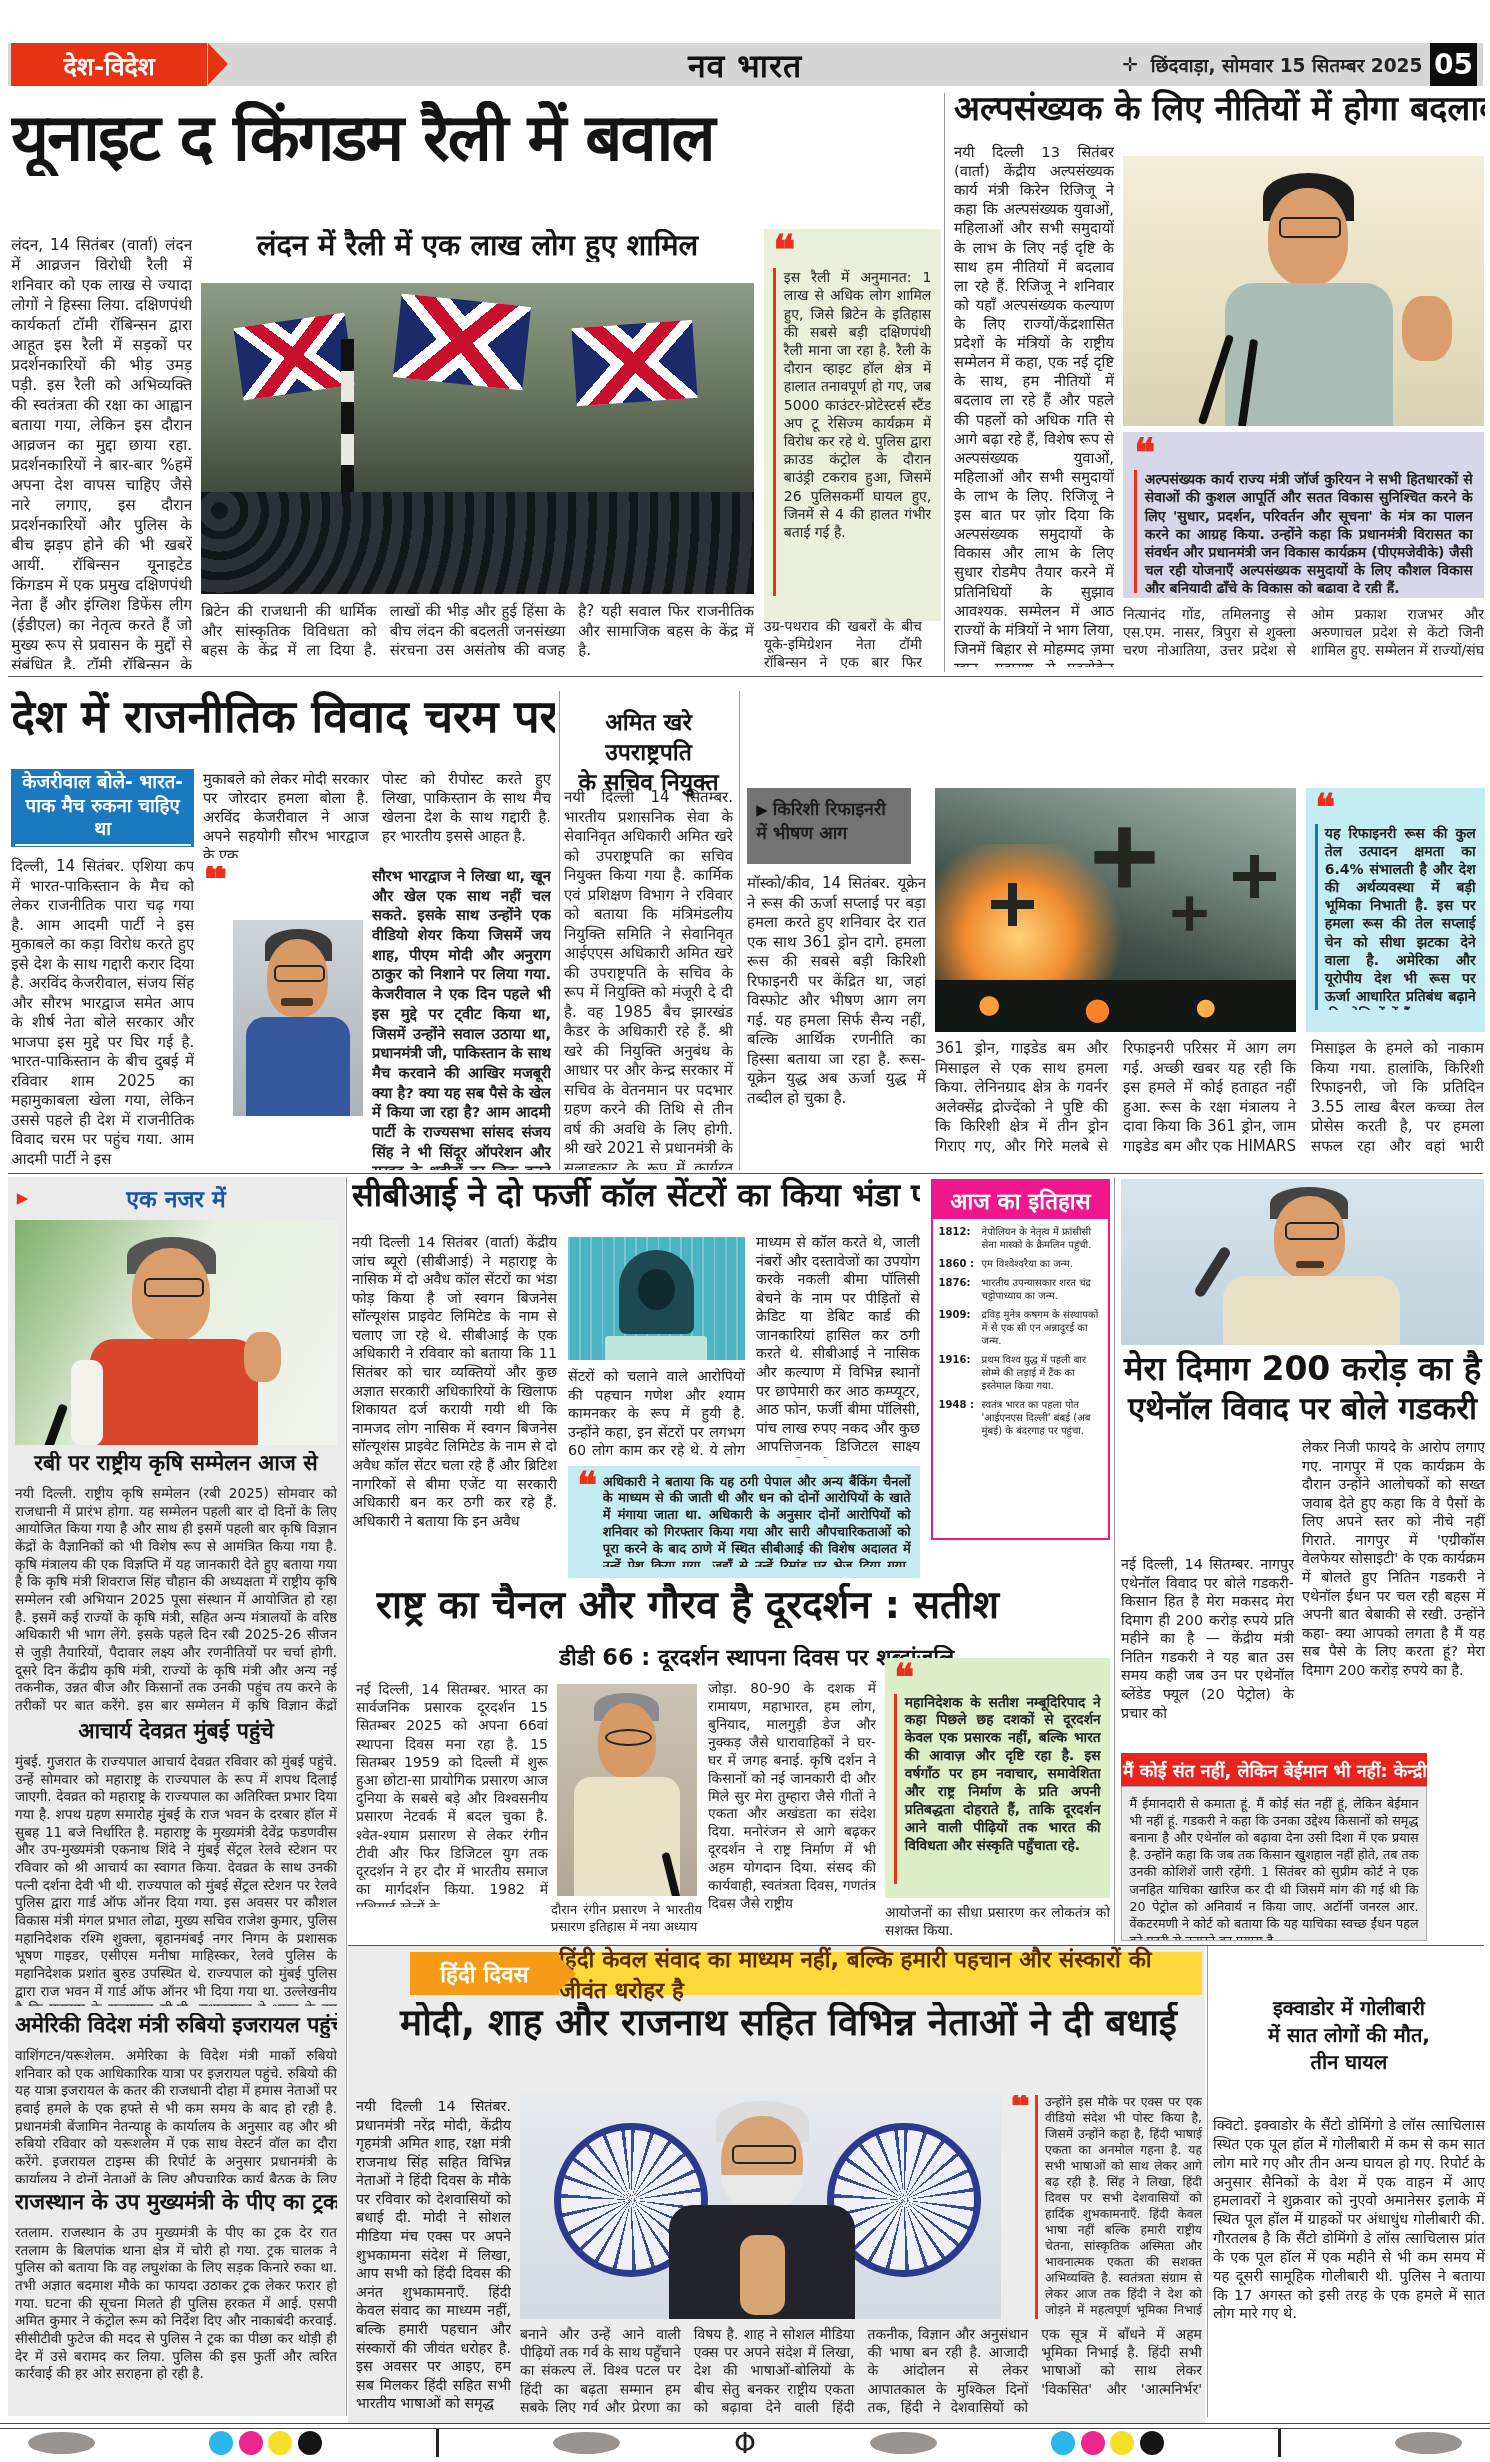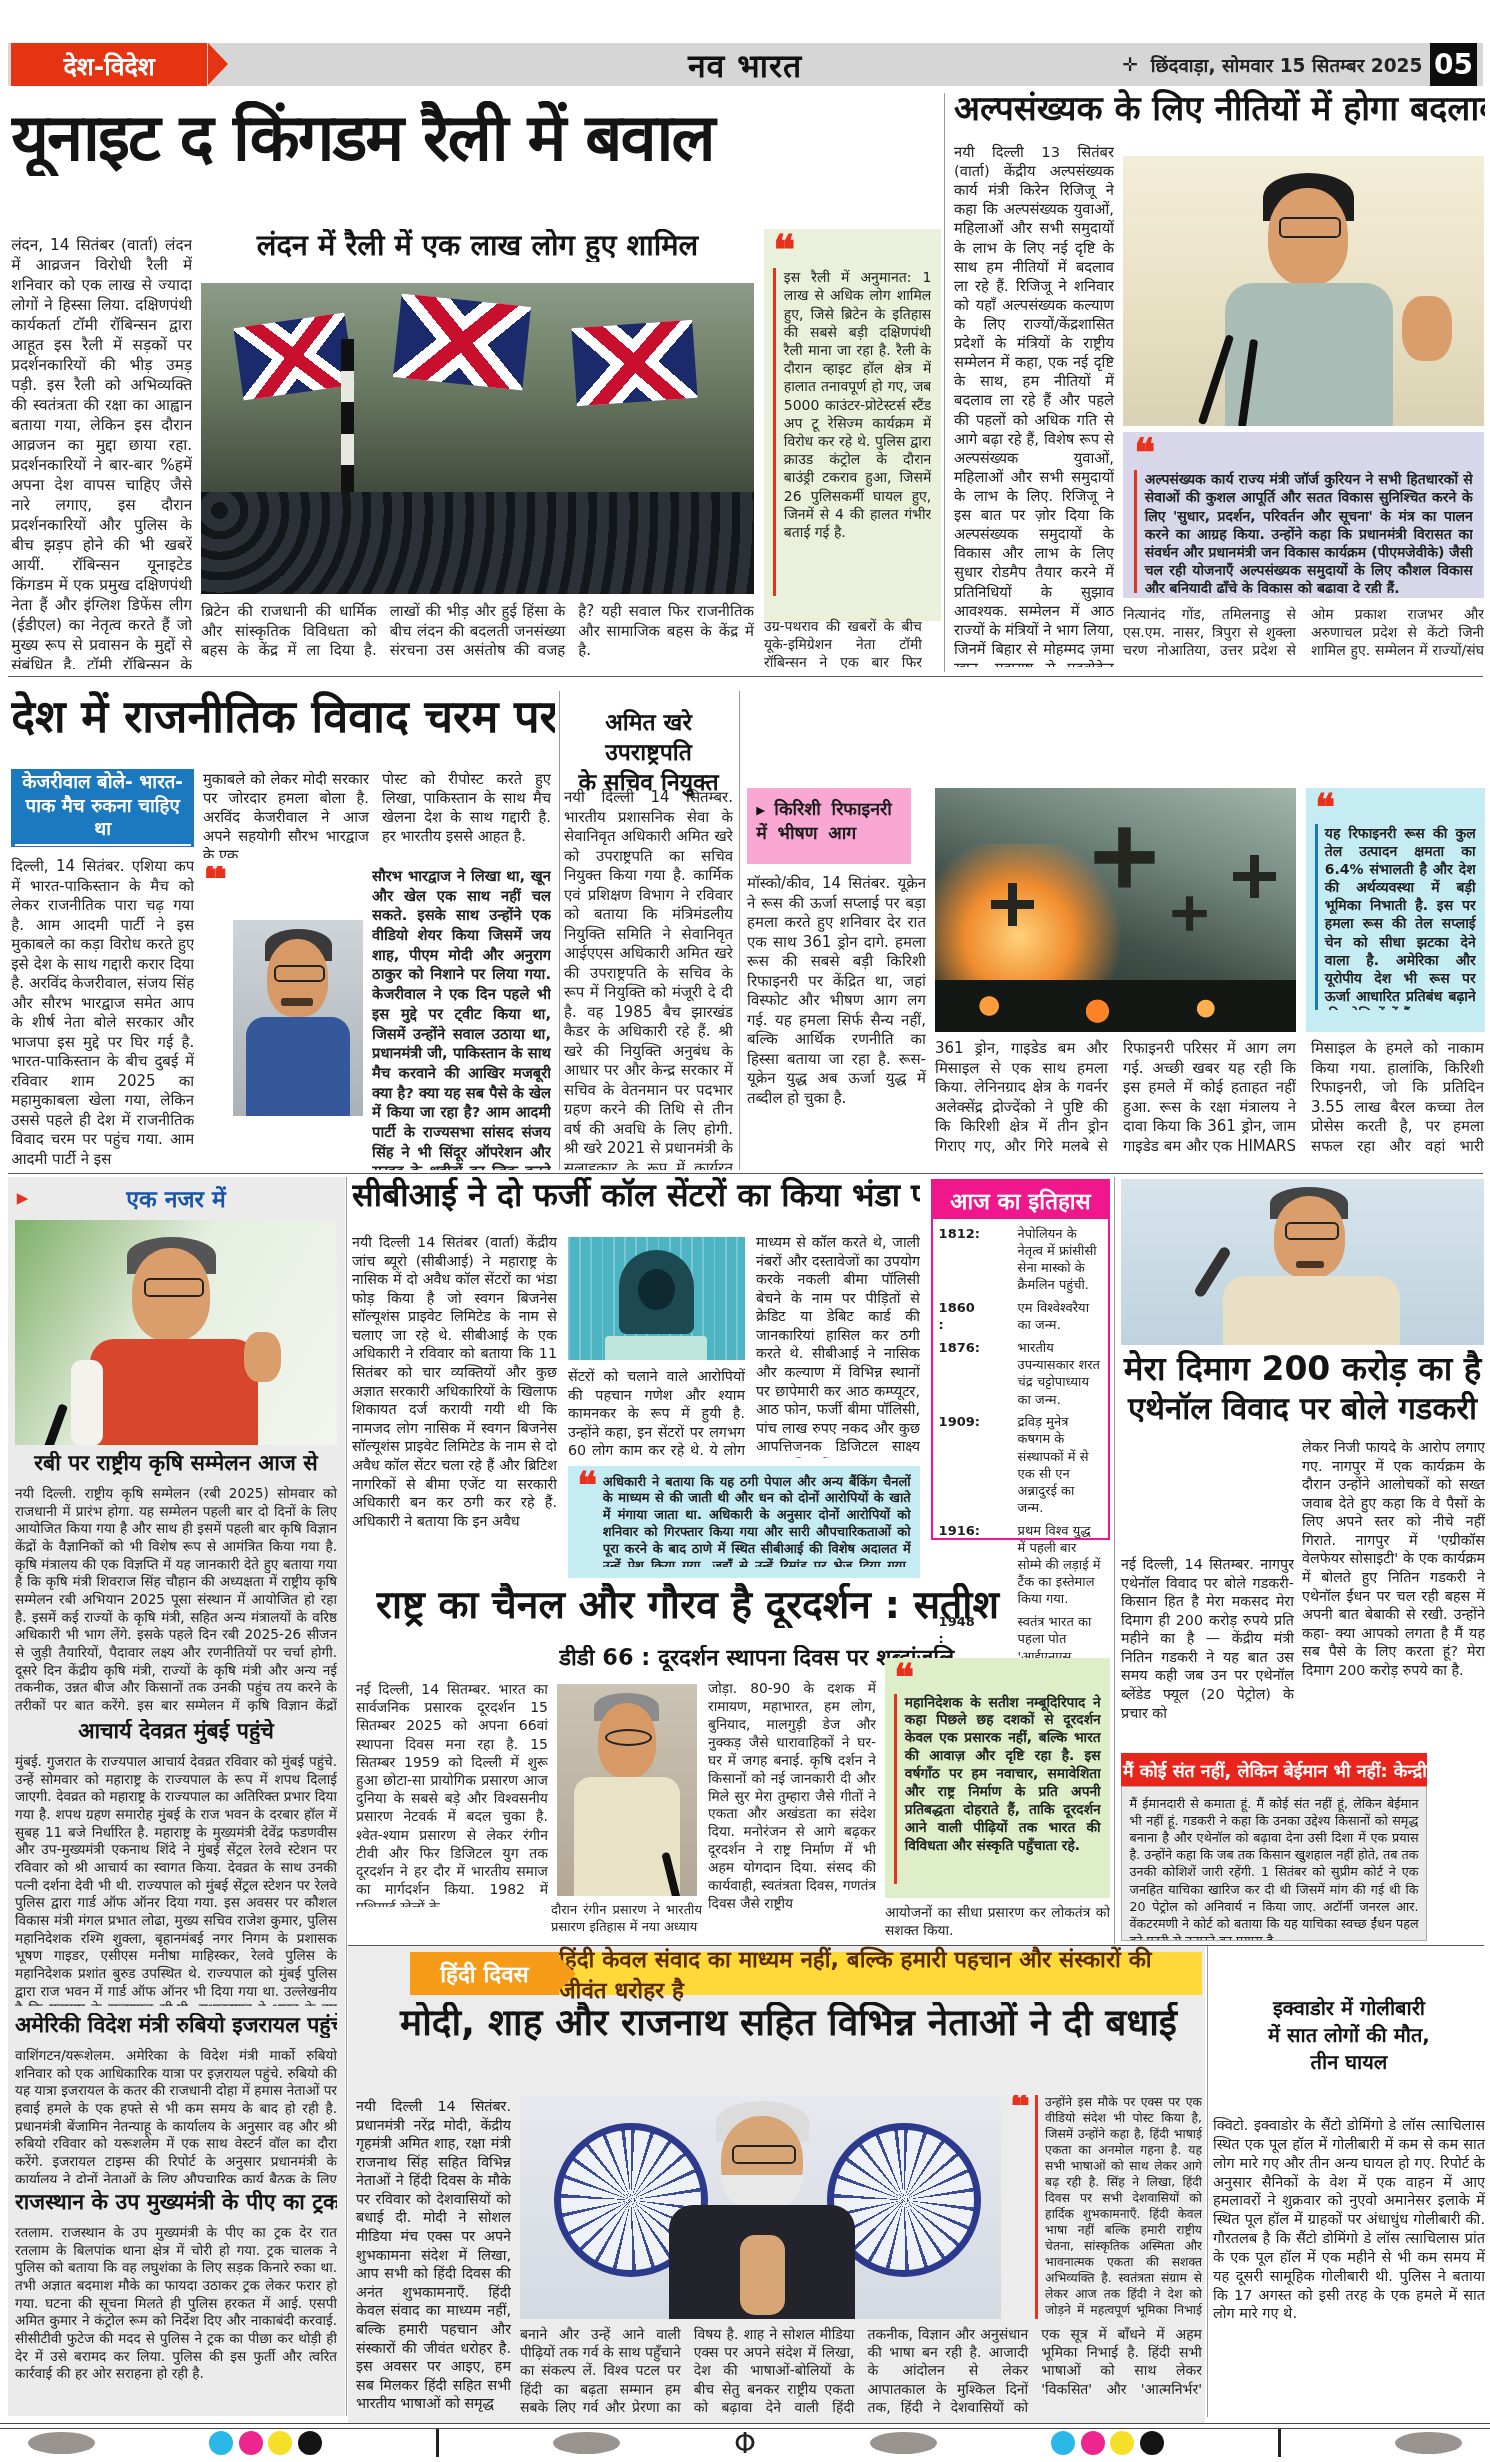--- a/index.html
+++ b/index.html
@@ -22,28 +22,28 @@
   #masthead{position:absolute;left:0;right:0;top:0;height:43px;display:flex;align-items:center;justify-content:center;
     font-size:32px;font-weight:bold;color:#111;letter-spacing:0.9px;}
   #hdr-date{position:absolute;right:60px;top:0;height:43px;display:flex;align-items:center;gap:13px;
     font-size:18.6px;font-weight:bold;color:#222;}
   #pageno{position:absolute;right:5.6px;top:0;width:47px;height:43px;background:#0d0d0d;color:#fff;
     font-size:28px;font-weight:bold;display:flex;align-items:center;justify-content:center;}
   
   .greenbox{background:#e9f1da;padding:9.3px 9.3px;}
   .lavbox{background:#d8d6e9;padding:9.3px 11.2px;}
   .cyanbox{background:#c5ebf3;padding:7.5px 9.3px;}
-  .peachbox{background:#f9a8d4;padding:7.5px 9.3px;font-family:Liberation Mono, monospace;}
+  .peachbox{background:#737373;padding:7.5px 9.3px;}
   .bluebox{background:#1b79c0;color:#fff;}
   .graybg{background:#ebebeb;}
   .quote-line{border-left:3.7px solid #e8321e;padding-left:7.5px;}
   
   #histbox{border:2.8px solid #f0168c;background:#fff;}
   #histtitle{background:#f0168c;color:#fff;font-size:22.4px;font-weight:bold;text-align:center;padding:3.7px 0;}
-  .histitem{display:flex;font-size:13px;line-height:1.32;margin:5.6px 5.6px 0 5.6px;gap:36px;}
+  .histitem{display:flex;font-size:10px;line-height:1.32;margin:5.6px 5.6px 0 5.6px;}
   .histyear{font-weight:bold;width:43px;flex:none;}
   
   #redboxtitle{background:#e8251c;color:#fff;font-size:17.7px;font-weight:bold;text-align:center;padding:4.7px 1.9px;
     white-space:nowrap;overflow:hidden;}
   #redboxbody{background:#e9e9e9;border:0.9px solid #aaa;padding:7.5px;font-size:12.7px;line-height:1.35;text-align:justify;}
   
   #hstrip{position:absolute;left:410px;top:1952px;width:792px;height:43px;display:flex;}
   #htab{background:#f59b18;color:#fff;font-weight:bold;font-size:22.4px;display:flex;align-items:center;
     justify-content:center;width:149px;flex:none;position:relative;}
   #htab:after{content:"";position:absolute;right:-17px;top:4.7px;border-top:17px solid transparent;

